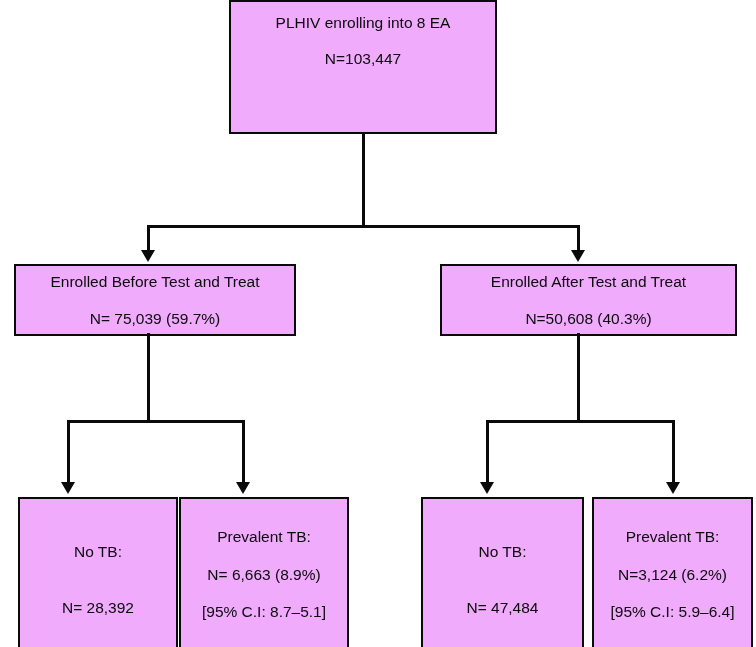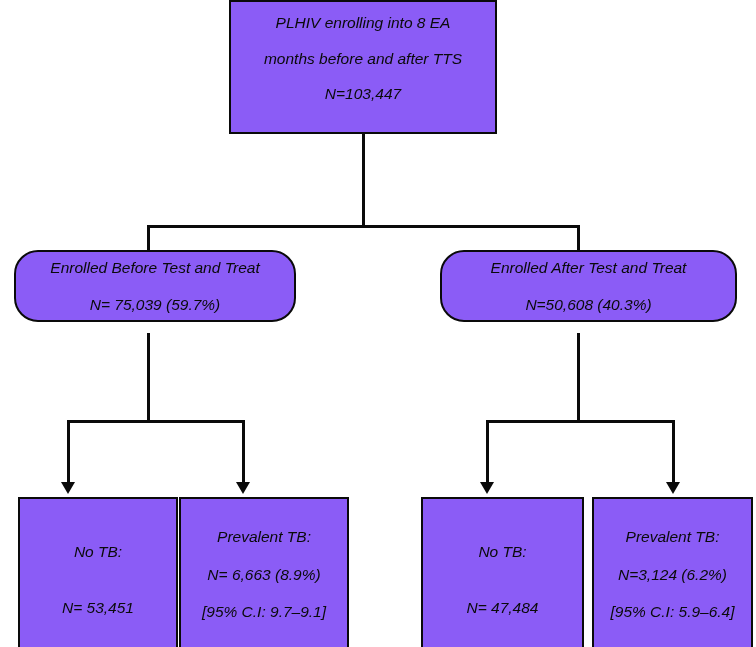--- a/index.html
+++ b/index.html
@@ -12,26 +12,25 @@
     width: 756px;
     height: 647px;
     background: #ffffff;
     font-family: "Liberation Sans", sans-serif;
     overflow: hidden;
   }
   .node {
     position: absolute;
     box-sizing: border-box;
     border: 2.5px solid #0a0a0a;
-    background: #8b5cf6;
+    background: #f0abfc;
     display: flex;
     flex-direction: column;
     align-items: center;
     color: #0a0a0a;
-    font-style: italic;
   }
   .node .line {
     font-size: 15.5px;
     line-height: 1;
     white-space: nowrap;
     text-align: center;
   }
 
   
   #node-root {
@@ -40,24 +39,23 @@
     width: 268px;
     height: 134px;
     justify-content: flex-start;
     padding-top: 13px;
   }
   #node-root .line { margin-bottom: 20px; }
   #node-root .line:last-child { margin-bottom: 0; }
 
   
   .level2 {
-    top: 250px;
+    top: 264px;
     height: 72px;
     justify-content: center;
-    border-radius: 24px;
   }
   #node-before { left: 14px; width: 282px; }
   #node-after  { left: 440px; width: 297px; }
   .level2 .line { margin-bottom: 22px; }
   .level2 .line:last-child { margin-bottom: 0; text-align: right; }
 
   
   .leaf {
     top: 497px;
     height: 169px;
@@ -122,21 +120,20 @@
   #arrow-r1  { left: 480px; top: 482px; }
   #arrow-r2  { left: 666px; top: 482px; }
 </style>
 </head>
 <body>
 
 <div id="canvas">
 
   <div class="node" id="node-root">
     <span class="line">PLHIV enrolling into 8 EA</span>
-    <span class="line">months before and after TTS</span>
     <span class="line">N=103,447</span>
   </div>
 
   <div class="vline" id="stem-root"></div>
   <div class="hline" id="bus-top"></div>
   <div class="vline" id="drop-before"></div>
   <div class="vline" id="drop-after"></div>
   <div class="arrowhead" id="arrow-before"></div>
   <div class="arrowhead" id="arrow-after"></div>
 
@@ -159,27 +156,27 @@
 
   <div class="vline" id="stem-after"></div>
   <div class="hline" id="bus-right"></div>
   <div class="vline" id="drop-r1"></div>
   <div class="vline" id="drop-r2"></div>
   <div class="arrowhead" id="arrow-r1"></div>
   <div class="arrowhead" id="arrow-r2"></div>
 
   <div class="node leaf two-line" id="leaf-1">
     <span class="line">No TB:</span>
-    <span class="line">N= 53,451</span>
+    <span class="line">N= 28,392</span>
   </div>
 
   <div class="node leaf three-line" id="leaf-2">
     <span class="line">Prevalent TB:</span>
     <span class="line">N= 6,663 (8.9%)</span>
-    <span class="line">[95% C.I: 9.7–9.1]</span>
+    <span class="line">[95% C.I: 8.7–5.1]</span>
   </div>
 
   <div class="node leaf two-line" id="leaf-3">
     <span class="line">No TB:</span>
     <span class="line">N= 47,484</span>
   </div>
 
   <div class="node leaf three-line" id="leaf-4">
     <span class="line">Prevalent TB:</span>
     <span class="line">N=3,124 (6.2%)</span>

